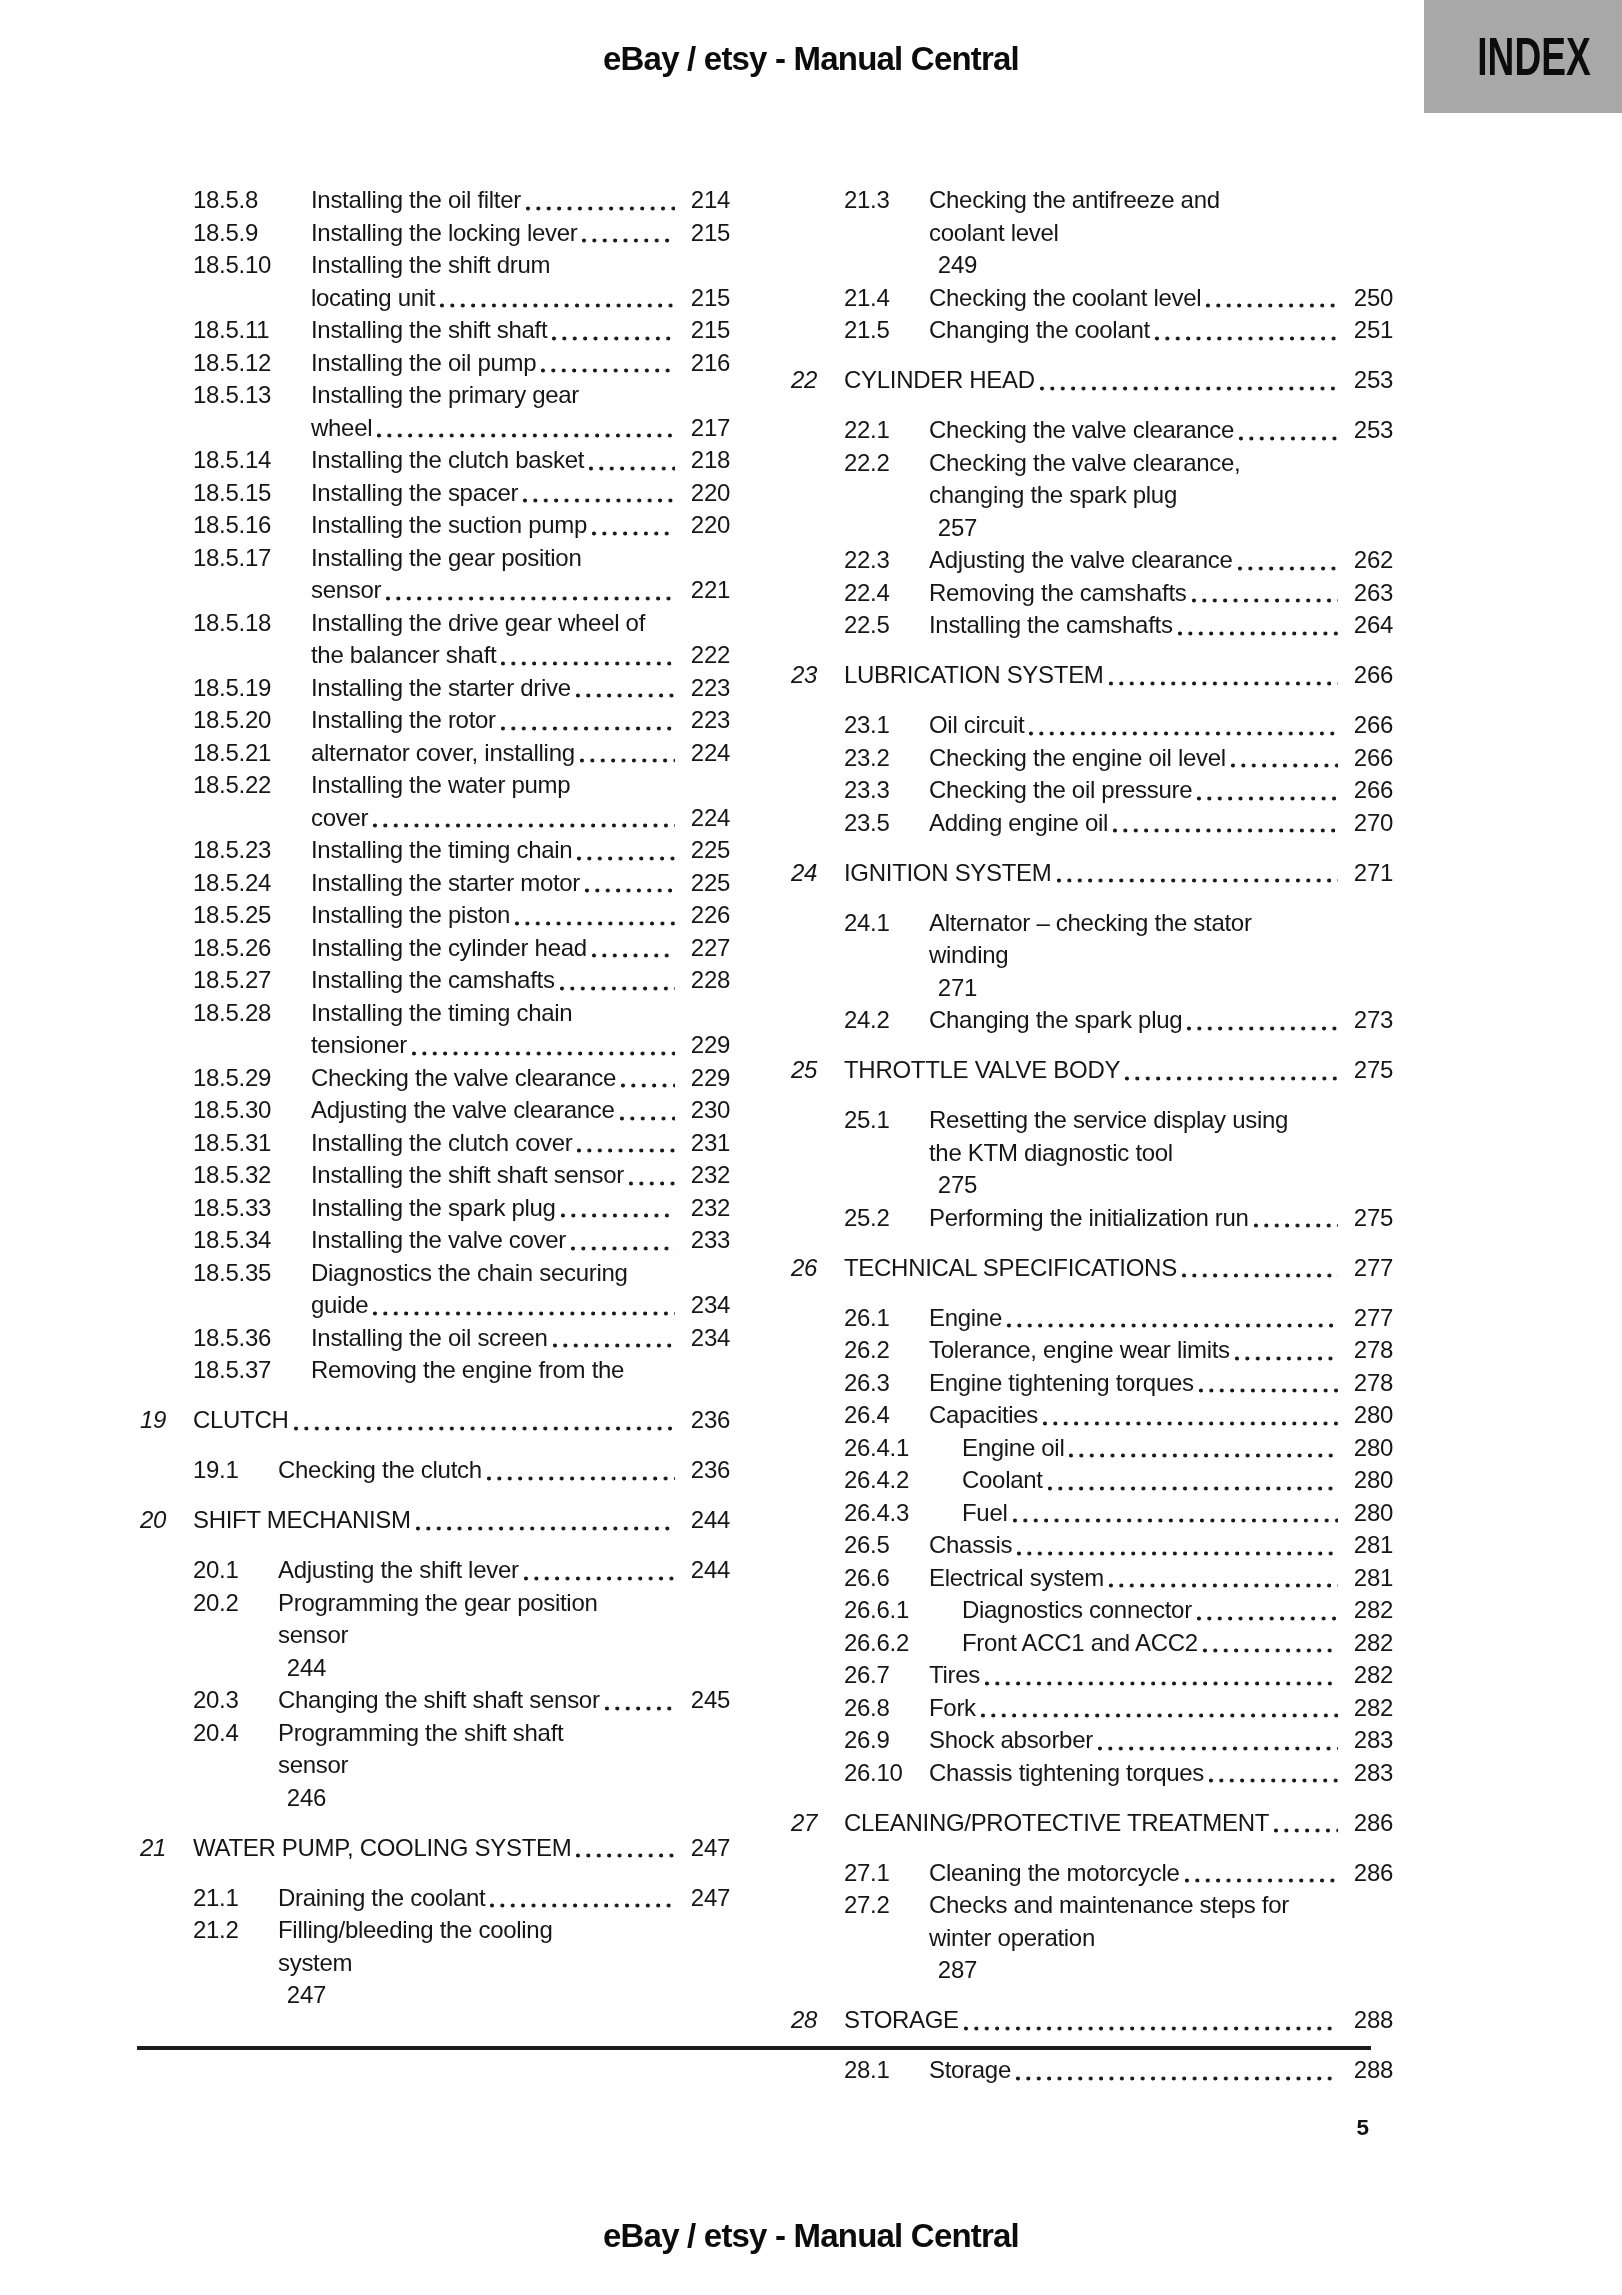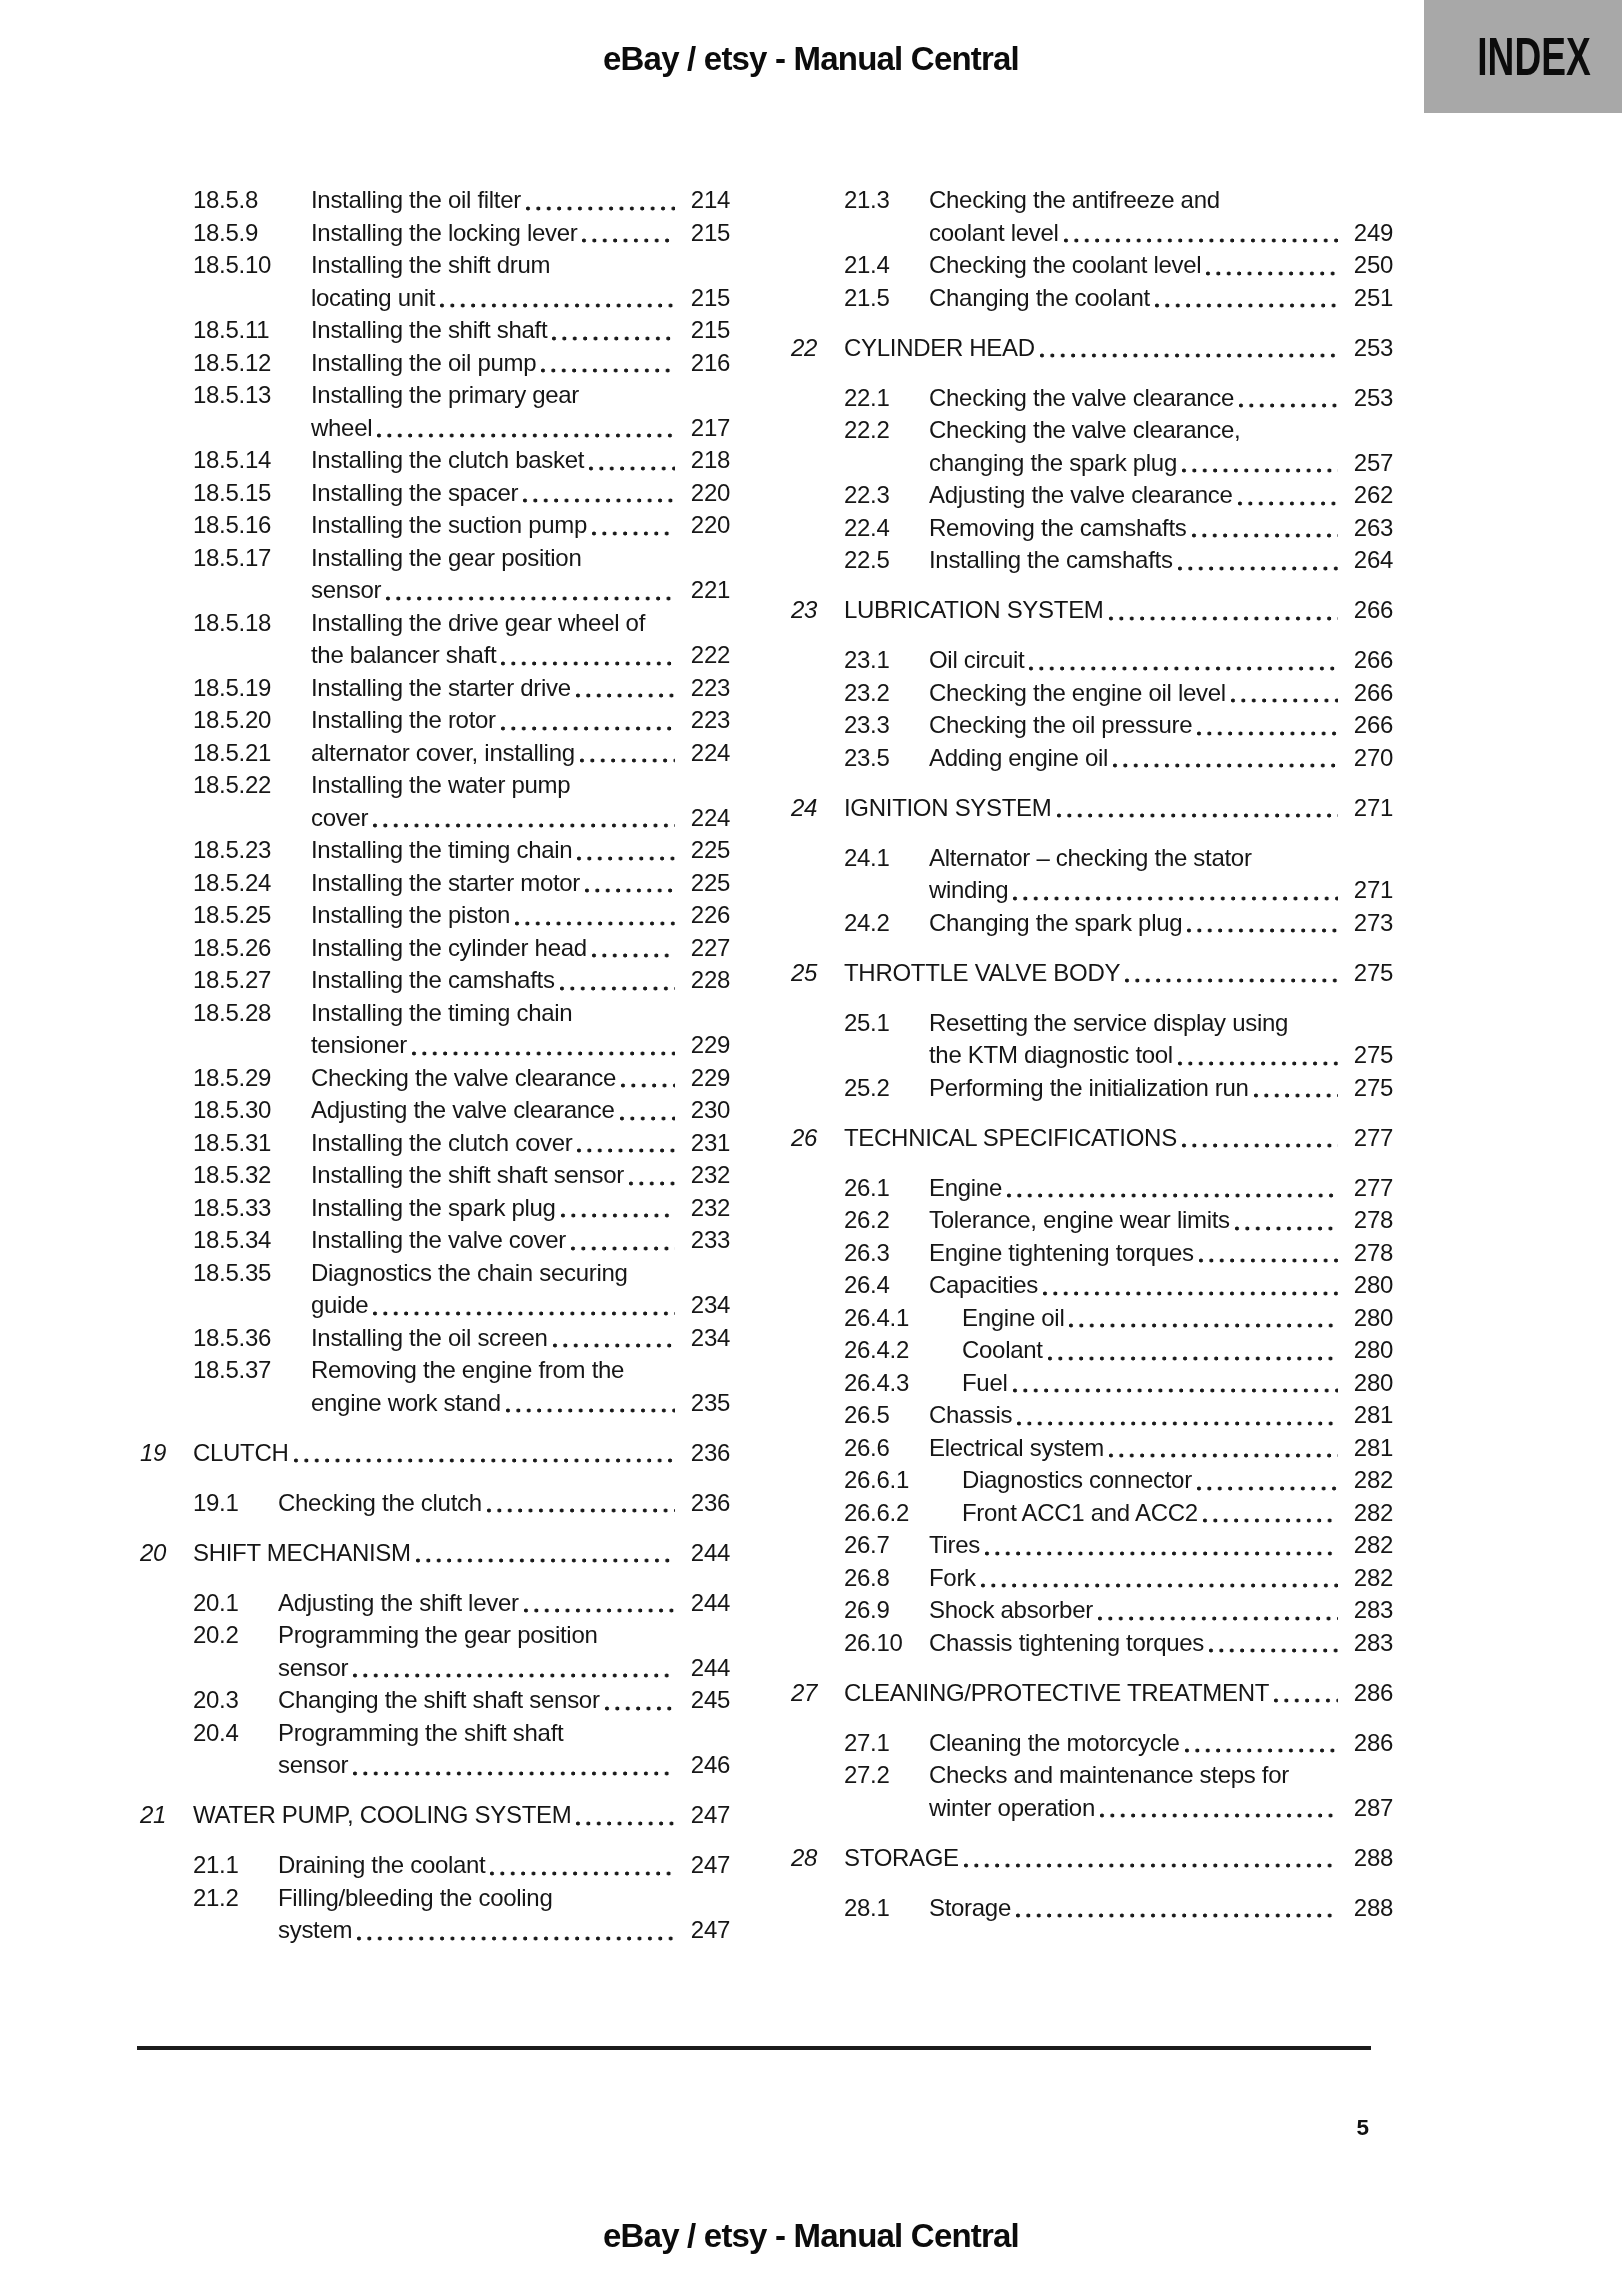--- a/index.html
+++ b/index.html
@@ -36,21 +36,21 @@
   .toc-col.right { left:767px; width:602px;margin-left:24px; }
   .toc-entry { display:block; }
   .toc-entry.level-chapter { margin:17.5px 0; }
   .toc-line { display:flex; align-items:baseline; }
   .toc-num { flex:0 0 auto; white-space:nowrap; }
   .level-chapter > .toc-line > .toc-num { width:53px;font-style:italic; }
   .level-sub,
   .level-sub3 { padding-left:53px; }
   .level-sub  > .toc-line > .toc-num { width:85px; }
   .level-sub3 > .toc-line > .toc-num { width:118px; }
-  .level-sub  > .toc-line.cont { padding-left:85px; }
+  .level-sub  > .toc-line.cont { padding-left:85px;flex-direction:column; }
   .level-sub3 > .toc-line.cont { padding-left:118px; }
   .toc-text { flex:0 1 auto; white-space:nowrap; }
   .leader {
     flex:1 1 auto; min-width:13.3px; align-self:stretch;
     margin:0 7.5px 0 5px;
     background-image:radial-gradient(circle at 2px center, #1a1a1a 1.7px, rgba(0,0,0,0) 2.3px);
     background-size:10.4px 5px;
     background-repeat:repeat-x;
     background-position:left 0 bottom 5.8px;
   }
@@ -331,25 +331,20 @@
         <span class="toc-text">Installing the oil screen</span>
         <span class="leader"></span>
         <span class="toc-page">234</span>
       </div>
     </div>
     <div class="toc-entry level-sub3">
       <div class="toc-line">
         <span class="toc-num">18.5.37</span>
         <span class="toc-text">Removing the engine from the</span>
       </div>
-      <div class="toc-line cont">
-        <span class="toc-text">engine work stand</span>
-        <span class="leader"></span>
-        <span class="toc-page">235</span>
-      </div>
     </div>
     <div class="toc-entry level-chapter">
       <div class="toc-line">
         <span class="toc-num">19</span>
         <span class="toc-text">CLUTCH</span>
         <span class="leader"></span>
         <span class="toc-page">236</span>
       </div>
     </div>
     <div class="toc-entry level-sub">

